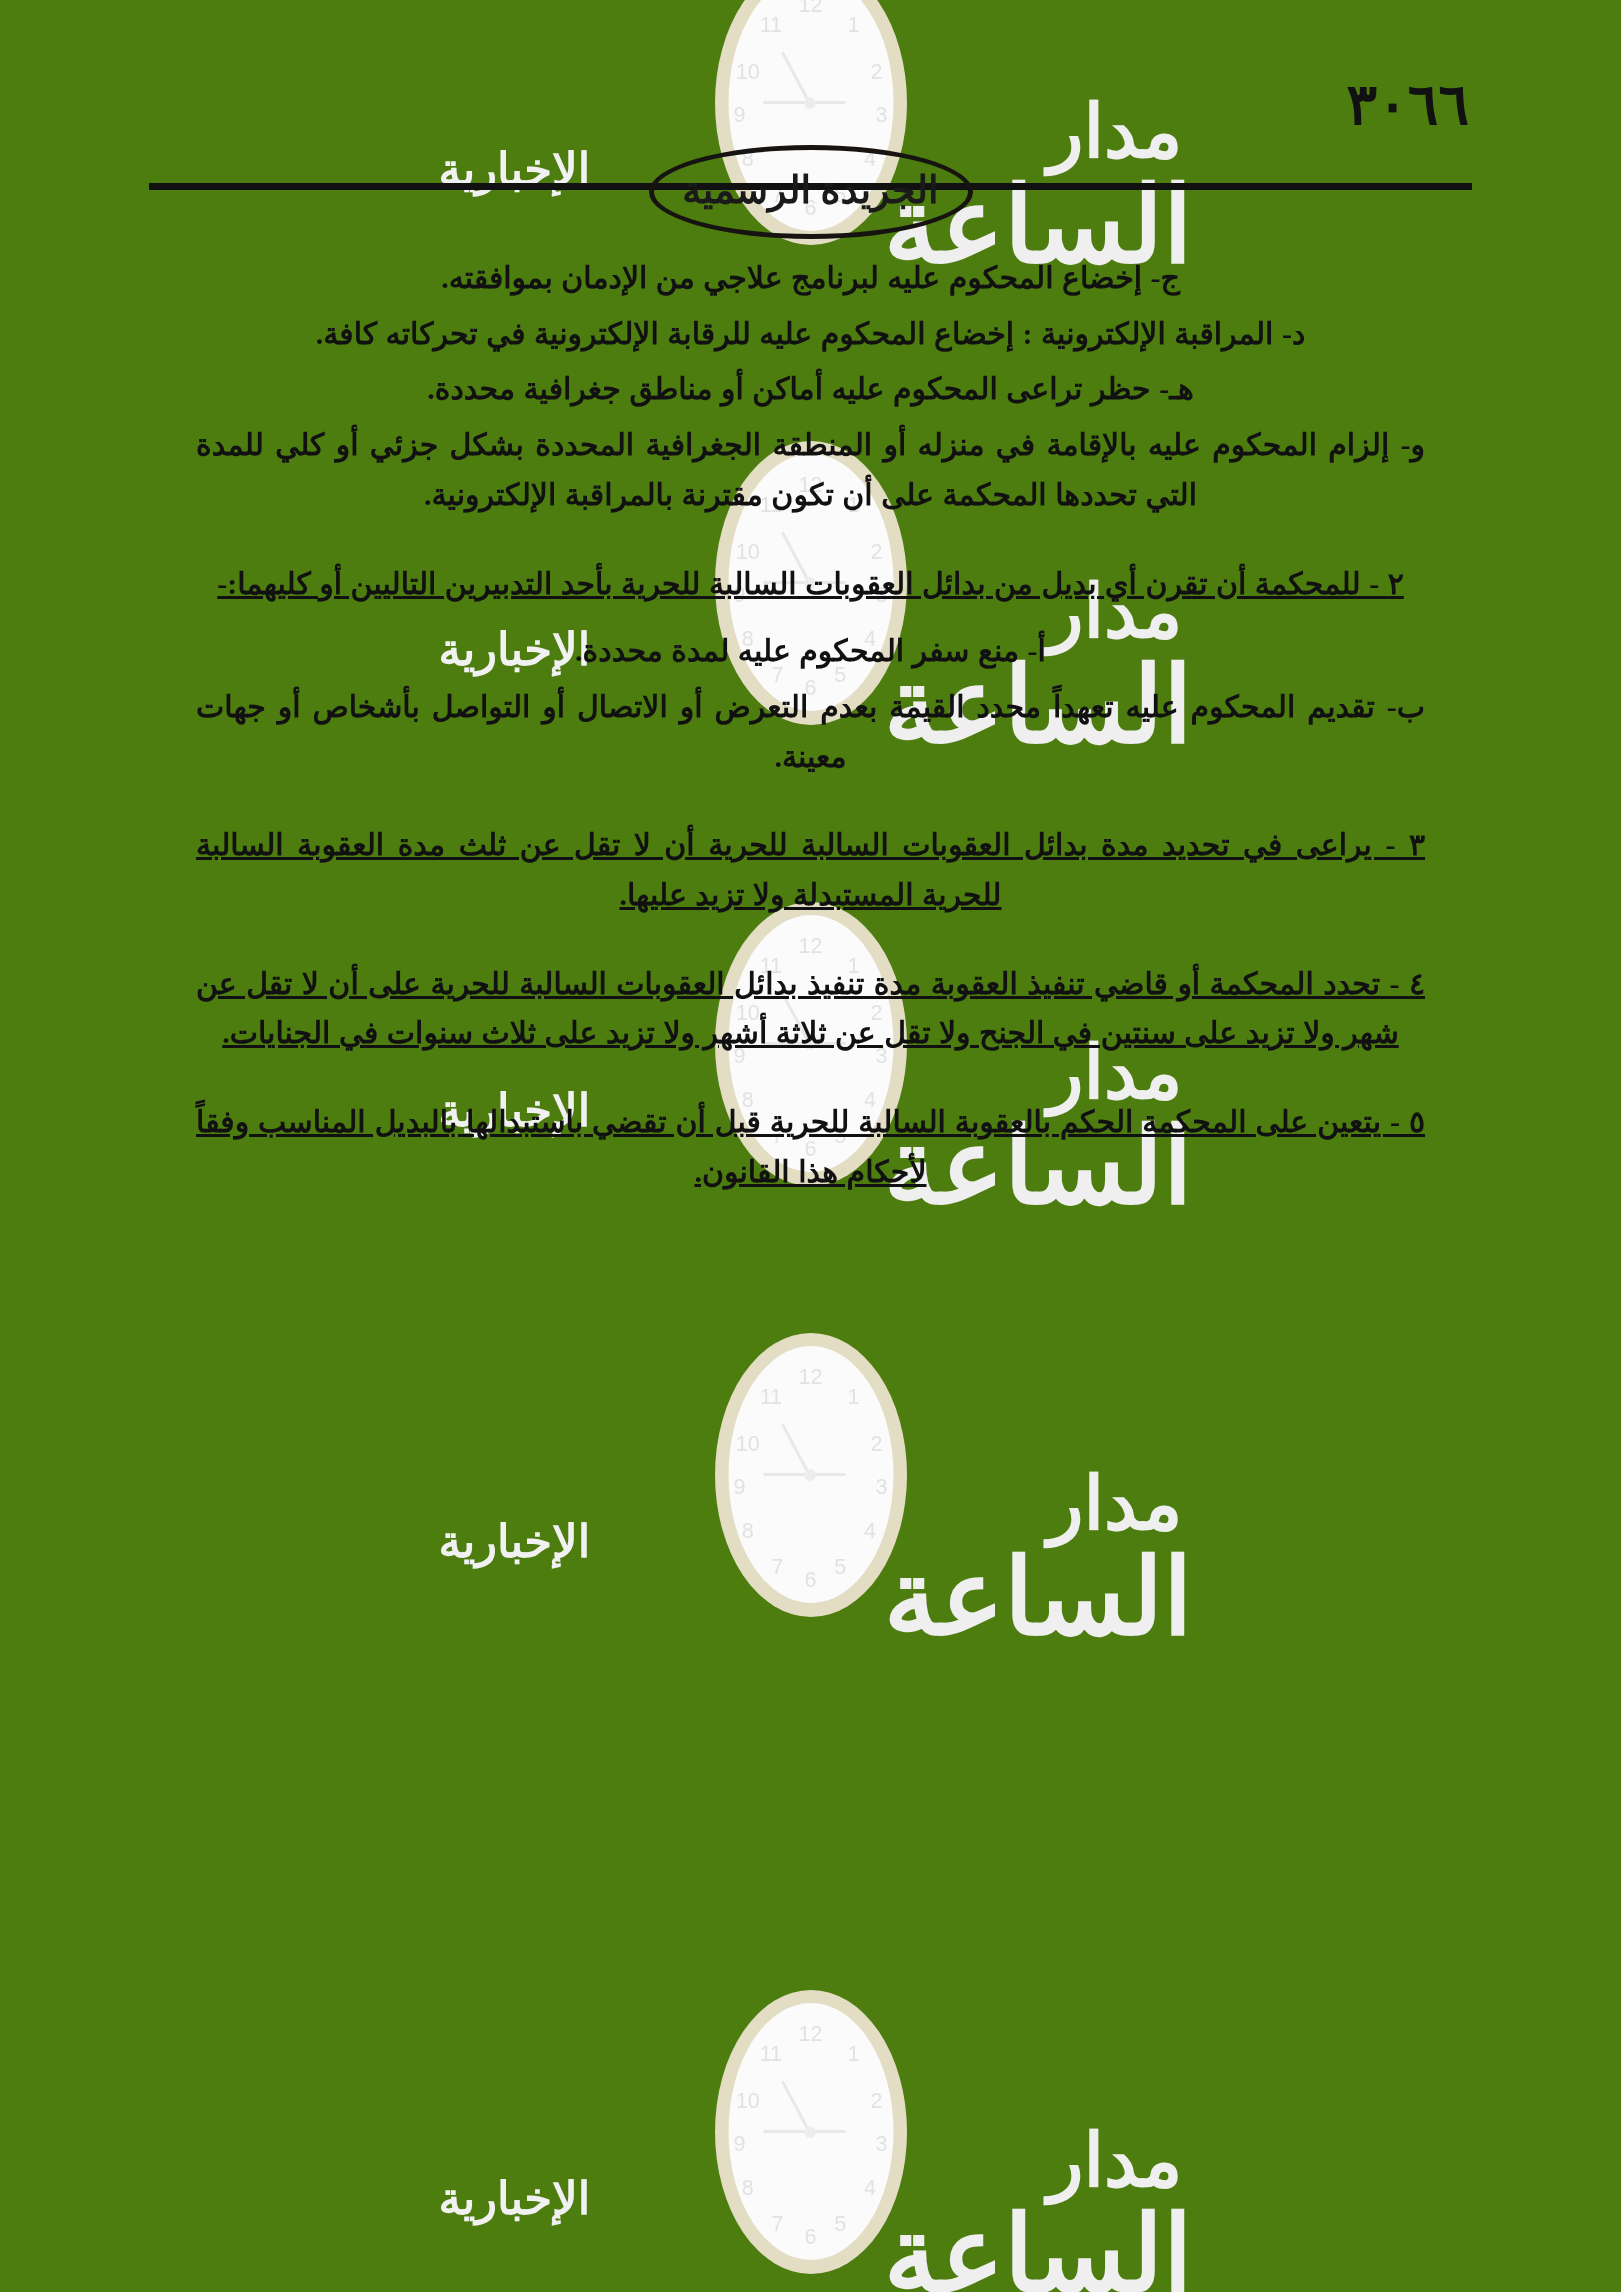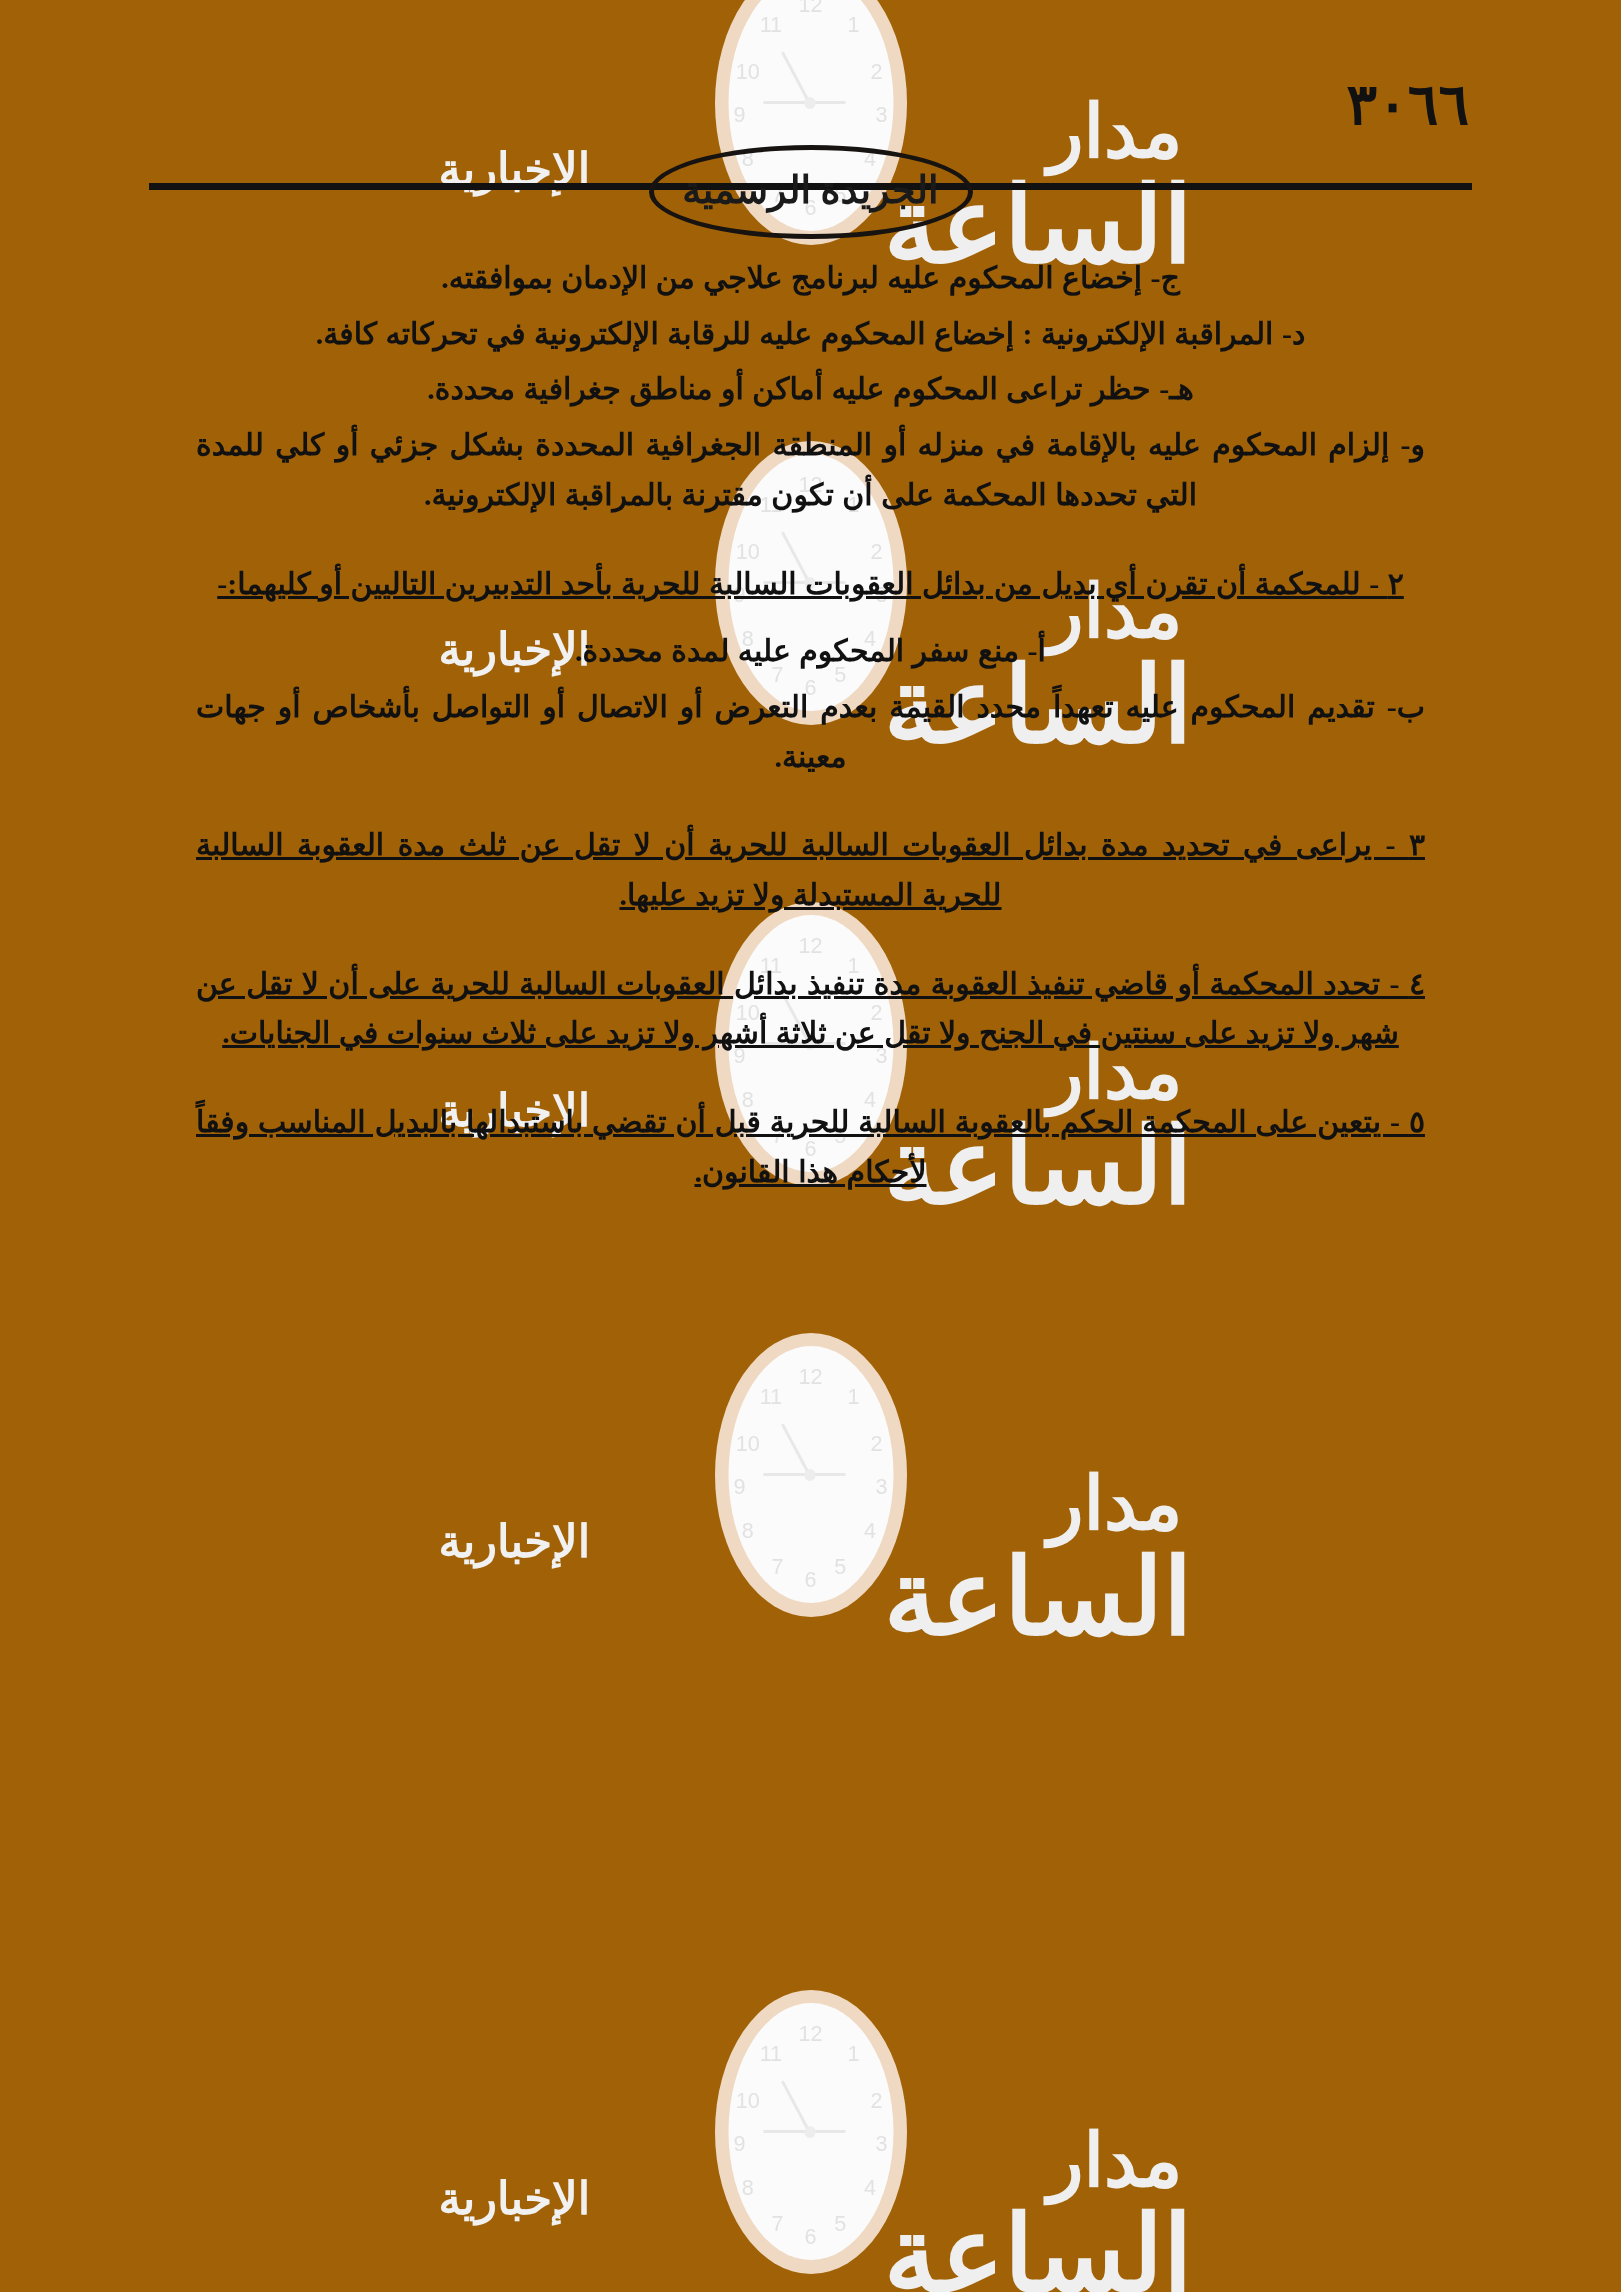--- a/index.html
+++ b/index.html
@@ -7,21 +7,21 @@
     padding: 0;
     background: #ffffff;
   }
   body {
     font-family: "Liberation Serif", "DejaVu Serif", serif;
   }
   .page {
     position: relative;
     width: 1621px;
     height: 2293px;
-    background: #a16207;
+    background: #4d7c0f;
     overflow: hidden;
     box-sizing: border-box;
   }
 
   
   .watermark-layer {
     position: absolute;
     inset: 0;
     pointer-events: none;
     z-index: 0;

